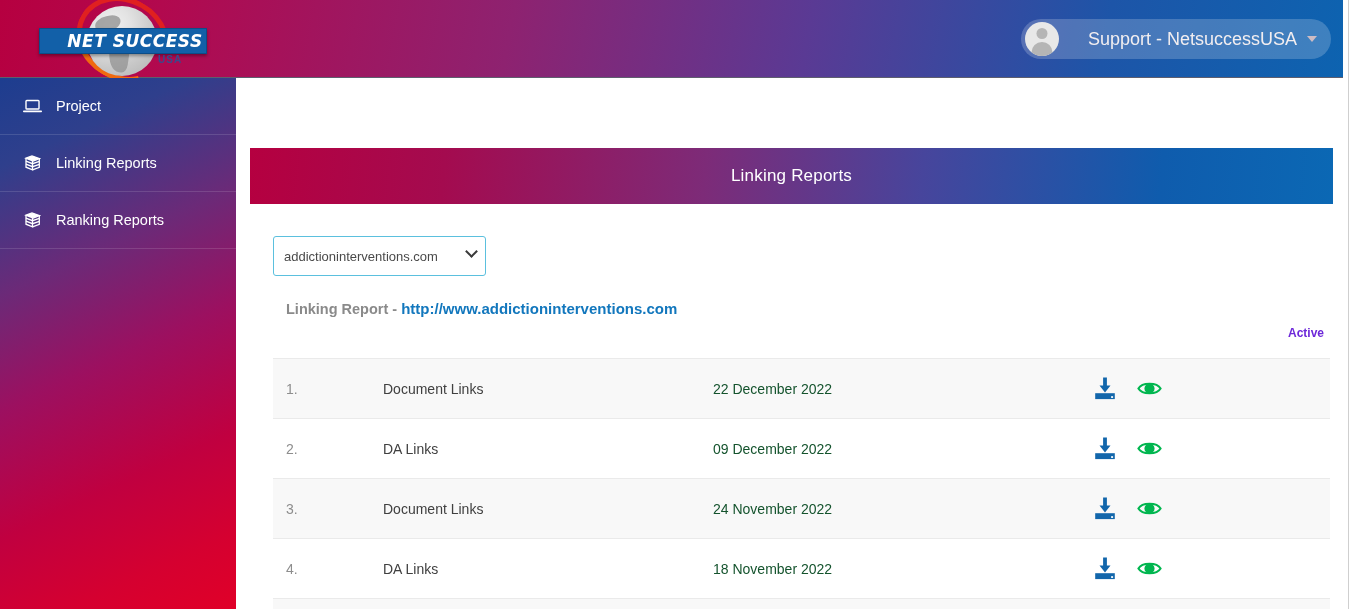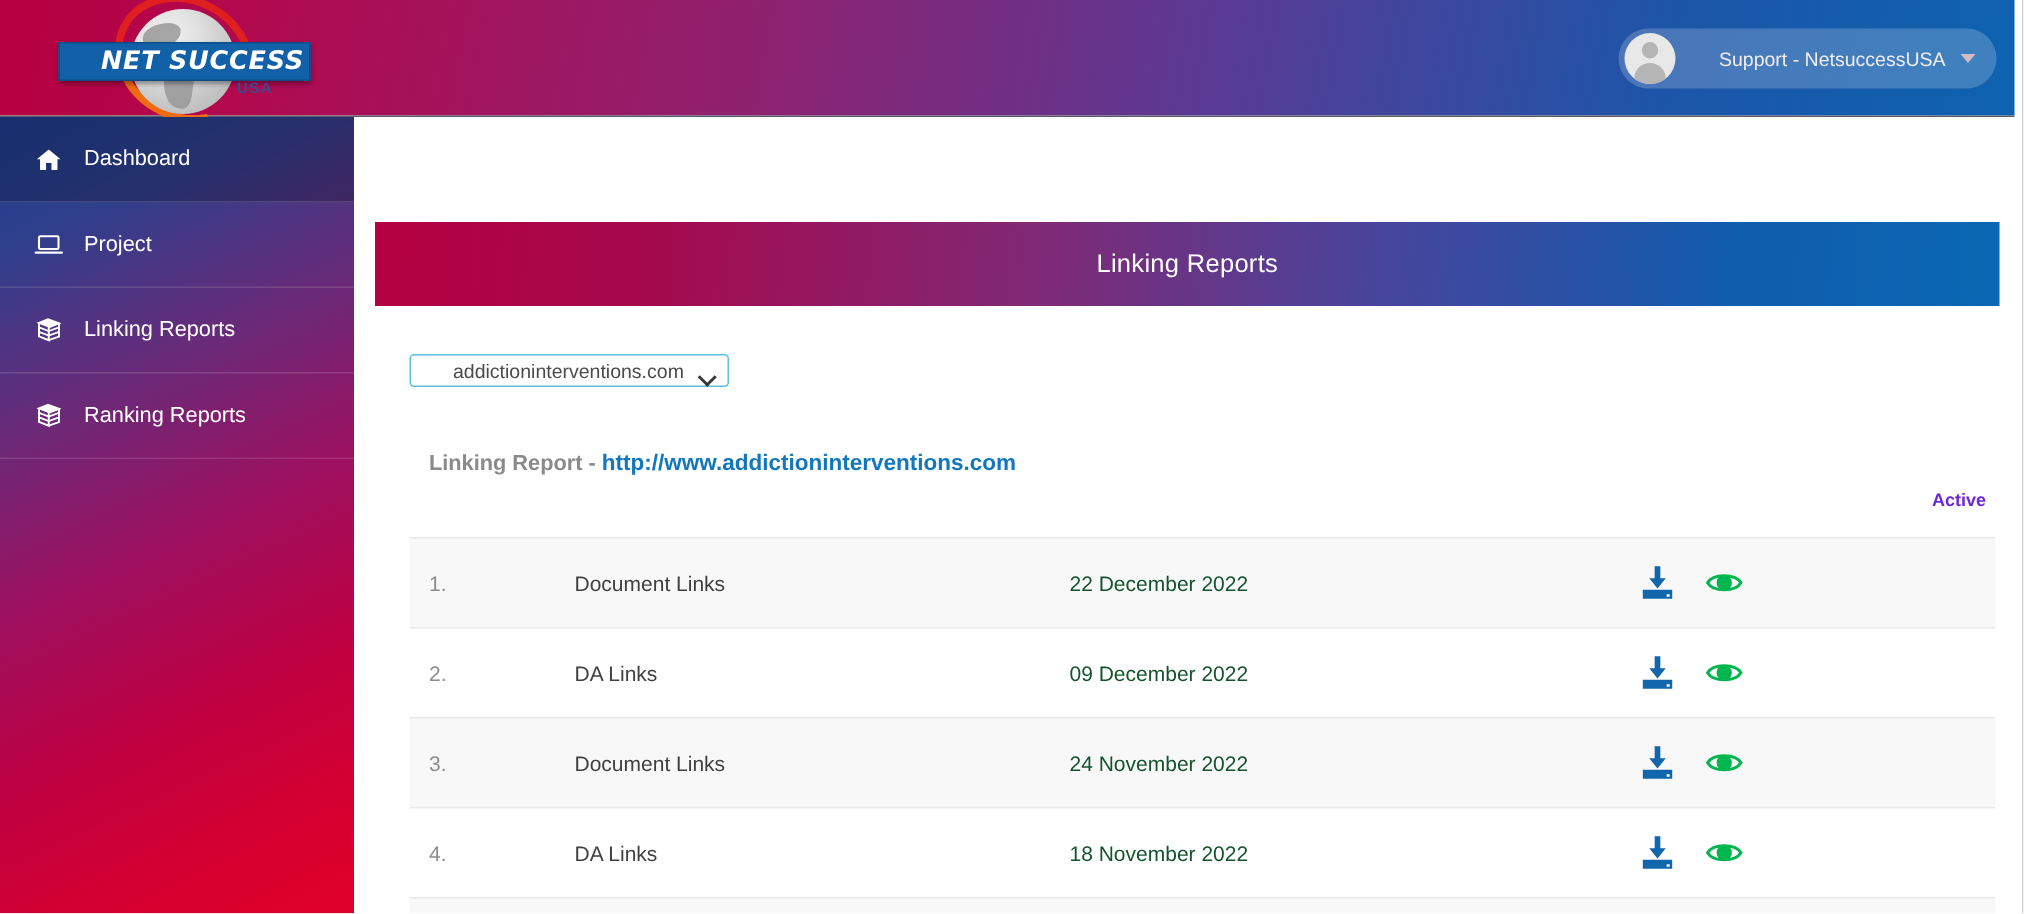--- a/index.html
+++ b/index.html
@@ -140,21 +140,21 @@
   .avatar::after {
     content: "";
     position: absolute;
     left: 50%; top: 20px;
     transform: translateX(-50%);
     width: 21px; height: 16px;
     border-radius: 11px 11px 0 0;
     background: #b5b5b5;
   }
   .user-name {
-    font-size: 13px;
+    font-size: 18px;
     color: #f2eef0;
     white-space: nowrap;
     margin-left: 21px;
   }
   .caret-down {
     width: 0; height: 0;
     border-left: 5px solid transparent;
     border-right: 5px solid transparent;
     border-top: 6px solid #cdbcc4;
     margin-left: 2px;
@@ -224,22 +224,22 @@
     letter-spacing: .2px;
   }
 
   
   .select-row {
     position: absolute;
     left: 37px; top: 158px;
   }
   .site-select {
     width: 213px;
-    height: 22px;
-    padding: 0 26px 0 28px;
+    height: 40px;
+    padding: 0 26px 0 10px;
     font-family: "Liberation Sans", sans-serif;
     font-size: 13px;
     color: #4a4a4a;
     background: #ffffff;
     border: 1px solid #5bc0de;
     border-radius: 3px;
     outline: none;
     -webkit-appearance: none;
     appearance: none;
     cursor: pointer;
@@ -346,28 +346,20 @@
     <div class="user-menu">
       <div class="avatar"></div>
       <span class="user-name">Support - NetsuccessUSA</span>
       <span class="caret-down"></span>
     </div>
 
   </div>
 
   <nav class="sidebar">
 
-    <div class="nav-item active">
-      <span class="nav-ico">
-        <svg width="17" height="15" viewBox="0 0 17 15" fill="currentColor">
-          <path d="M8.5 0.6 L0.6 7.2 h2.1 v7.1 h4.0 V9.7 h3.6 v4.6 h4.0 V7.2 h2.1 Z"></path>
-        </svg>
-      </span>
-      <span class="nav-label">Dashboard</span>
-    </div>
 
     <div class="nav-item">
       <span class="nav-ico">
         <svg width="19" height="14" viewBox="0 0 19 14" fill="none" stroke="currentColor" stroke-width="1.4">
           <rect x="3" y="1.5" width="13" height="8.5" rx="0.8"></rect>
           <path d="M0.8 12.4 H18.2" stroke-width="1.6" stroke-linecap="round"></path>
         </svg>
       </span>
       <span class="nav-label">Project</span>
     </div>

